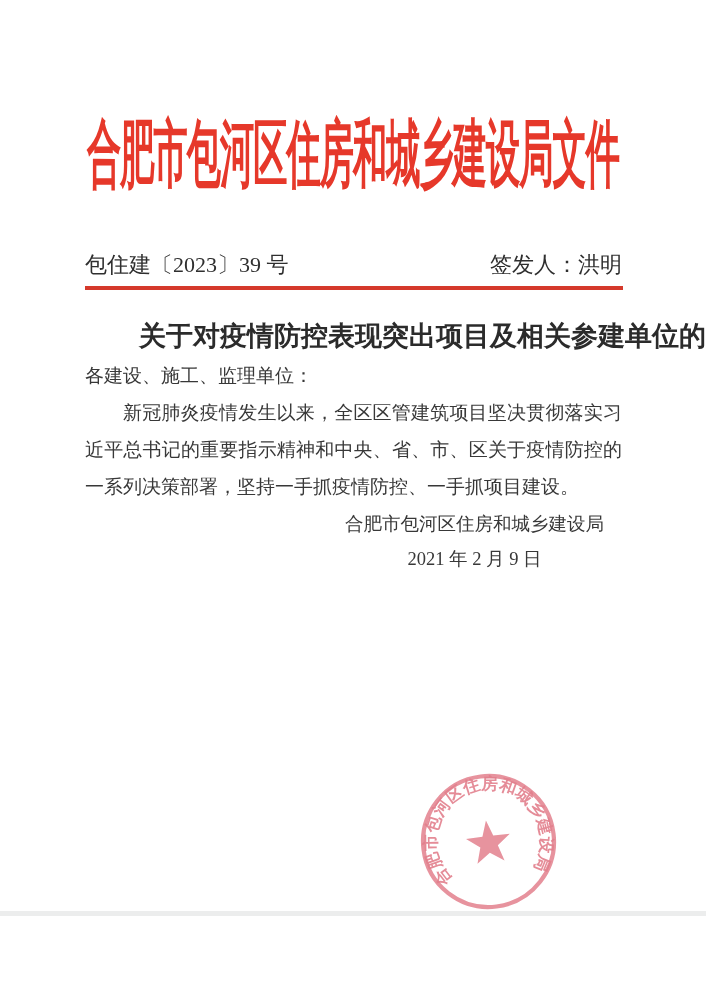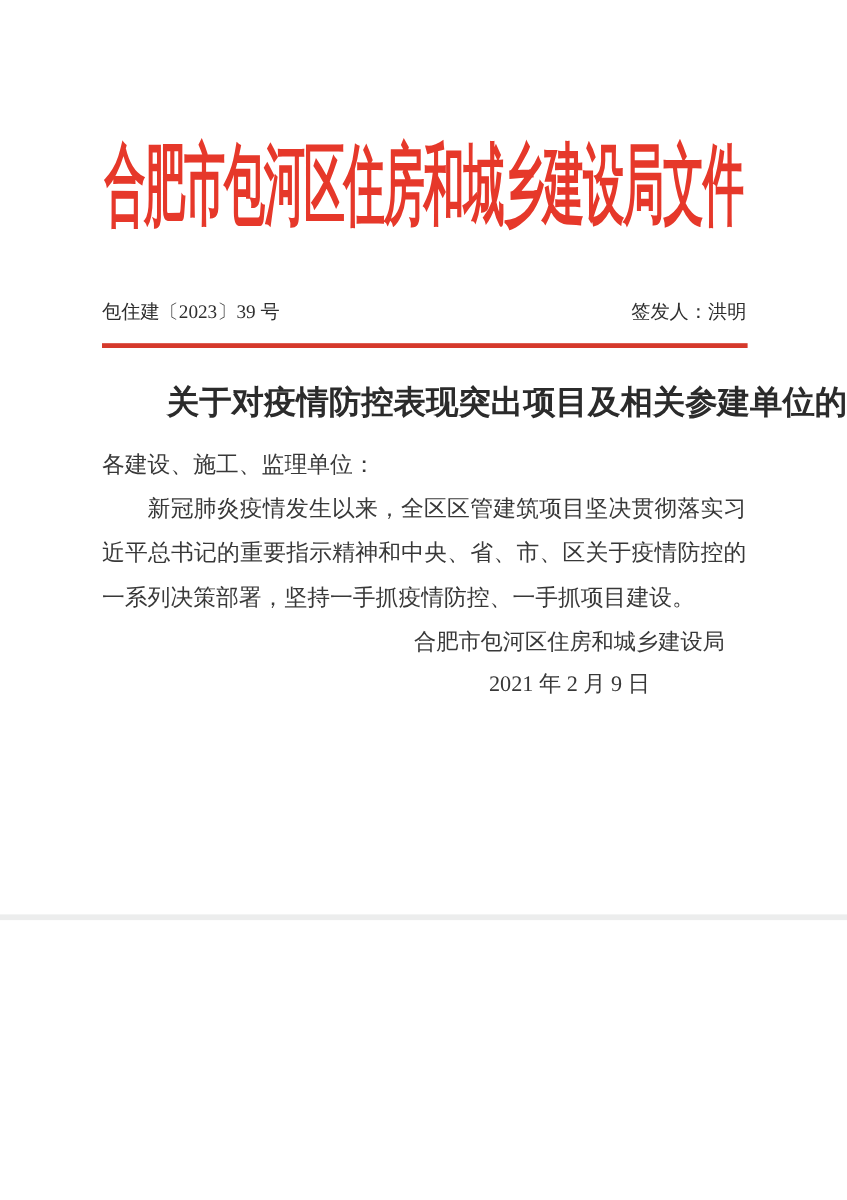--- a/index.html
+++ b/index.html
@@ -2,21 +2,21 @@
 <html lang="zh"><head>
 <meta charset="utf-8">
 <style>
   * { margin: 0; padding: 0; box-sizing: border-box; }
   html, body { background: #ffffff; }
   body { width: 706px; font-family: "Liberation Serif", "DejaVu Serif", serif; }
 
   .page {
     position: relative;
     width: 706px;
-    height: 767px;
+    height: 916px;
     background: #ffffff;
     overflow: hidden;
   }
 
   
   .header {
     margin-top: 106px;
     height: 98px;
     display: flex;
     align-items: center;
@@ -32,21 +32,21 @@
     transform-origin: center center;
   }
 
   
   .docinfo {
     margin: 46px 84px 0 85px;
     height: 24px;
     display: flex;
     justify-content: space-between;
     align-items: baseline;
-    font-size: 16px;
+    font-size: 22px;
     color: #2f2f2f;
   }
   .docinfo .issuer { white-space: nowrap; }
   .docinfo .issuer-name { margin-left: 0; }
 
   .divider {
     margin: 12px 83px 0 85px;
     height: 3.5px;
     background: #d5392b;
     border: none;
@@ -58,21 +58,21 @@
     text-align: right;
     font-size: 27px;
     font-weight: 700;
     color: #2b2b2b;
     line-height: 37px;
     font-family: Liberation Mono, monospace;
   }
 
   
   .content {
-    margin: 12px 84px 0 85px;
+    margin: 0 84px 0 85px;
     font-size: 19px;
     line-height: 37.2px;
     color: #383838;
   }
   .content .salutation { text-align: left; }
   .content .para {
     text-indent: 2em;
     text-align: justify;
   }
   .content .attachment { text-indent: 2em; }

